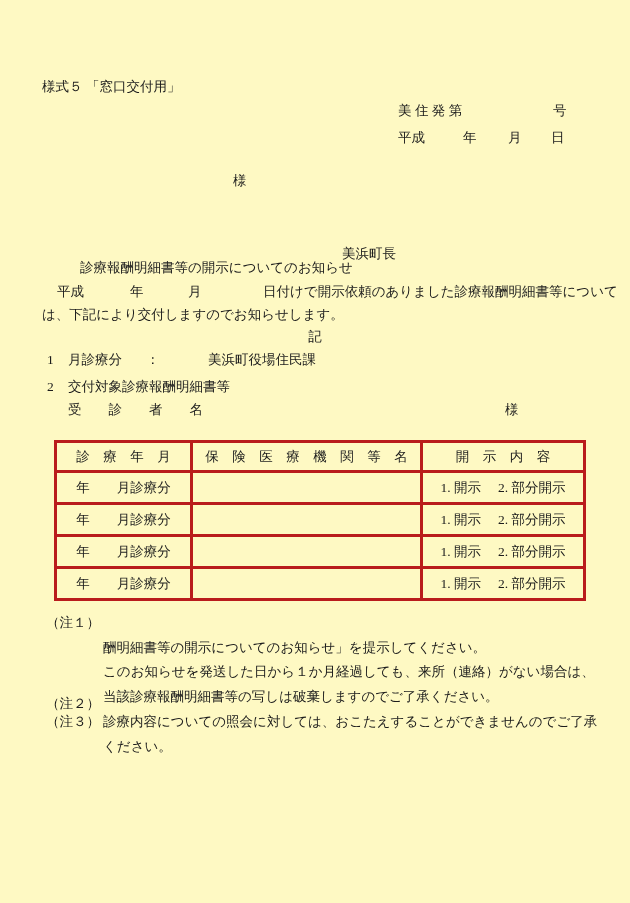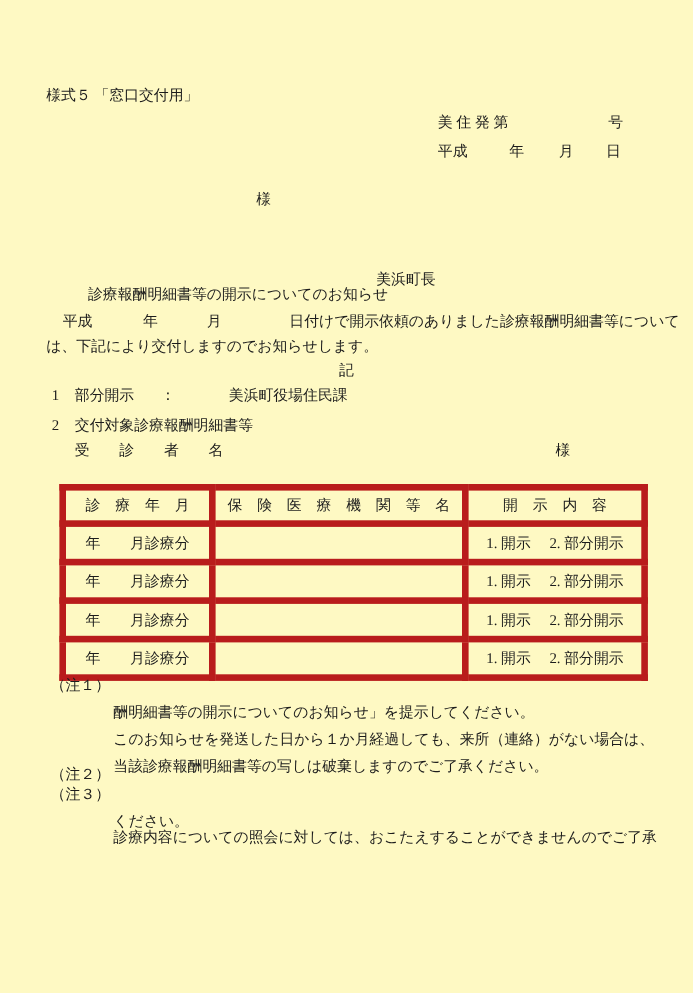--- a/index.html
+++ b/index.html
@@ -28,21 +28,21 @@
     left: 54px;
     top: 440px;
     width: 529px;
     border-collapse: collapse;
     table-layout: fixed;
     font-size: 13.5px;
     color: #1c1c1c;
   }
   table.disclosure th,
   table.disclosure td {
-    border: 6px solid #b91c1c;
+    border: 3px solid #b91c1c;
     text-align: center;
     vertical-align: middle;
     font-weight: normal;
     padding: 0;
     white-space: pre;
   }
   table.disclosure th { height: 27px; }
   table.disclosure td { height: 29px; }
 </style>
 </head>
@@ -69,21 +69,21 @@
   <div class="abs" style="left:57px; top:282px;">平成</div>
   <div class="abs" style="left:130px; top:282px;">年</div>
   <div class="abs" style="left:188px; top:282px;">月</div>
   <div class="abs" style="left:263px; top:282px;">日付けで開示依頼のありました診療報酬明細書等について</div>
 
   <div class="abs" style="left:42px; top:305px;text-align:right;">は、下記により交付しますのでお知らせします。</div>
 
   <div class="abs centered" style="top:327px;">記</div>
 
   <div class="abs" style="left:47px; top:350px;">1</div>
-  <div class="abs" style="left:68px; top:350px;">部分開示</div>
+  <div class="abs" style="left:68px; top:350px;">月診療分</div>
   <div class="abs" style="left:146px; top:350px;">：</div>
   <div class="abs" style="left:180px; top:350px;margin-left:28px;">美浜町役場住民課</div>
 
   <div class="abs" style="left:47px; top:377px;">2</div>
   <div class="abs" style="left:68px; top:400px;">受　　診　　者　　名</div>
 
   <div class="abs" style="left:68px; top:377px;">交付対象診療報酬明細書等</div>
   <div class="abs" style="left:505px; top:400px;">様</div>
 
   <table class="disclosure">
@@ -124,16 +124,16 @@
   </table>
 
   <div class="abs" style="left:46px; top:613px;">（注１）</div>
   <div class="abs" style="left:103px; top:638px;">酬明細書等の開示についてのお知らせ」を提示してください。</div>
 
   <div class="abs" style="left:46px; top:662px;margin-top:32px;">（注２）</div>
   <div class="abs" style="left:103px; top:662px;">このお知らせを発送した日から１か月経過しても、来所（連絡）がない場合は、</div>
   <div class="abs" style="left:103px; top:687px;">当該診療報酬明細書等の写しは破棄しますのでご了承ください。</div>
 
   <div class="abs" style="left:46px; top:712px;">（注３）</div>
-  <div class="abs" style="left:103px; top:712px;margin-top:39px;">診療内容についての照会に対しては、おこたえすることができませんのでご了承</div>
+  <div class="abs" style="left:103px; top:712px;">診療内容についての照会に対しては、おこたえすることができませんのでご了承</div>
   <div class="abs" style="left:103px; top:737px;">ください。</div>
 
 </div>
 
 </body></html>

